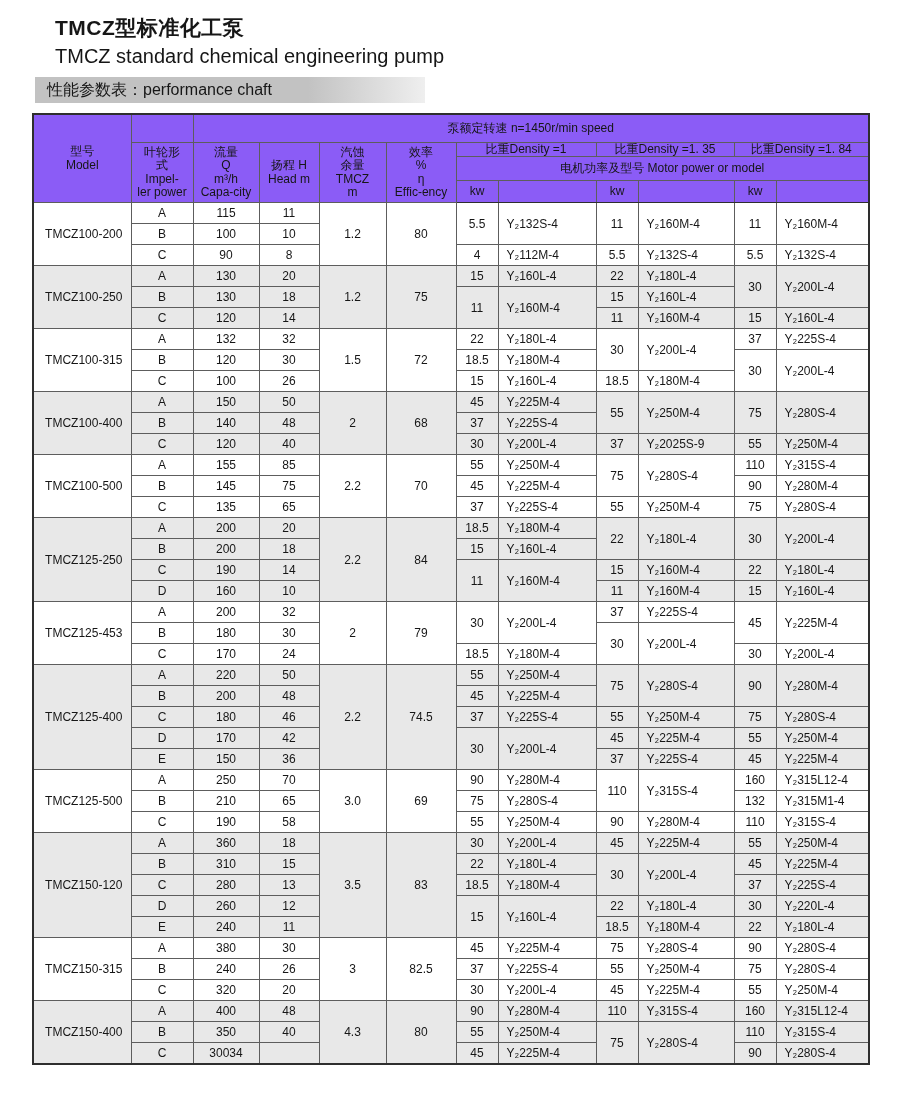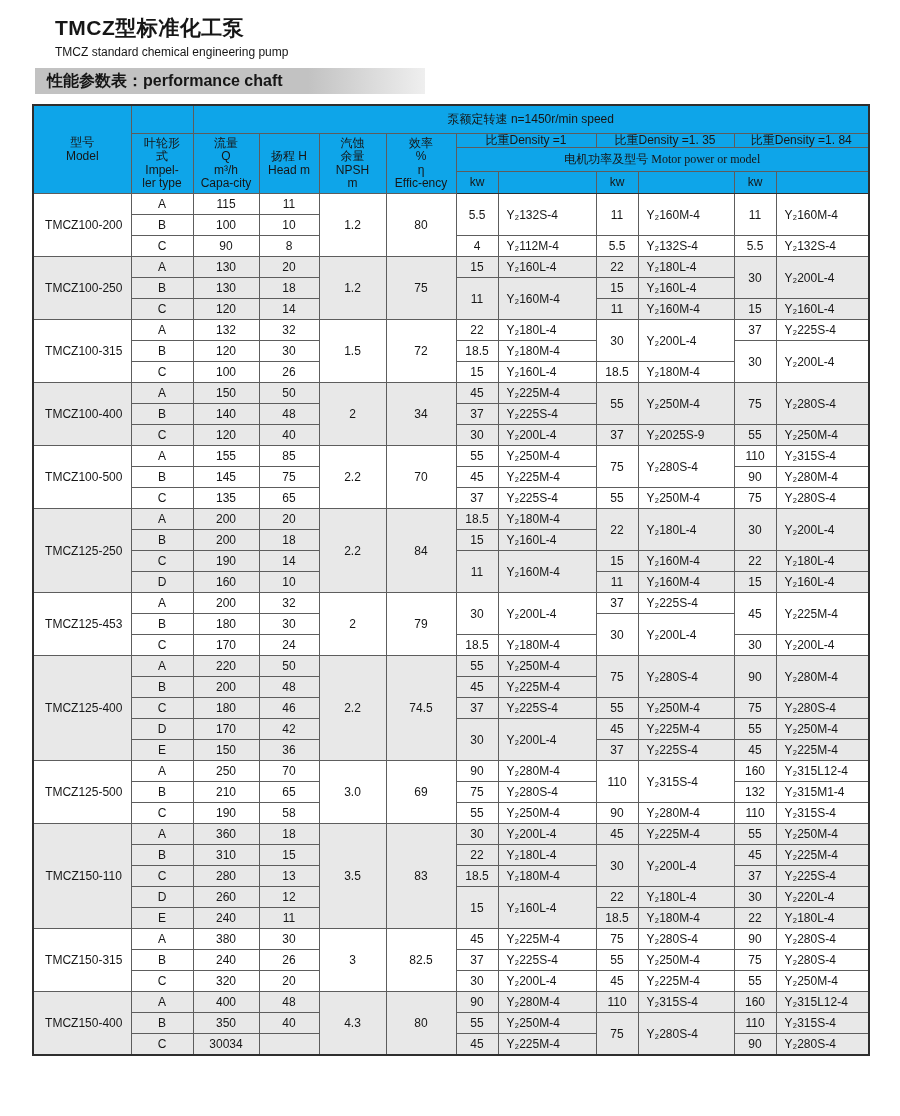--- a/index.html
+++ b/index.html
@@ -9,51 +9,51 @@
     color:#161616;
     position:relative;
   }
   .page{padding-top:12px;}
   .title{
     margin:2px 0 0 55px;
     font-size:21px;font-weight:bold;letter-spacing:.5px;
   }
   .subtitle{
     margin:3px 0 9px 55px;
-    font-size:12px;
+    font-size:20px;
   }
   .section-bar{
     margin-left:35px;width:378px;height:26px;line-height:26px;
-    padding-left:12px;font-size:16px;font-weight:bold;
+    padding-left:12px;font-size:16px;font-weight:normal;
     background:linear-gradient(to right,#c2c2c2 70%,#efefef);
   }
   table.perf{
     border-collapse:collapse;
     table-layout:fixed;
     width:836px;
     margin:10px 0 0 32px;
     font-size:12px;
     border:2px solid #2e2e2e;
   }
   .perf th,.perf td{
     border:1px solid #5d5d5d;
     padding:0 2px;
     text-align:center;
     vertical-align:middle;
     overflow:hidden;
   }
   .perf thead th{
-    background:#0ea5e9;
+    background:#8b5cf6;
     font-weight:normal;
     white-space:pre-line;
     line-height:1.12;
     font-size:12px;
   }
   .perf thead tr.hrow1 th{height:27px;}
-  .perf thead tr.hrow3 th{height:23px;font-family:Liberation Serif, serif;}
+  .perf thead tr.hrow3 th{height:23px;}
   .perf thead tr.hrow4 th{height:21px;margin-top:10px;}
   .perf thead tr:last-child th{border-bottom:1.5px solid #2e2e2e;}
   .perf tbody td{height:20px;line-height:1.05;background:#ffffff;}
   .perf tbody tr.alt td{background:#e8e8e8;}
   .perf tbody tr.gstart td{border-top:1.5px solid #353535;}
   .c-model{text-align:right;padding-left:5px !important;}
   .c-motor{text-align:left !important;padding-left:8px !important;}
 </style>
 </head>
 <body>
@@ -82,30 +82,30 @@
       <tr class="hrow1">
         <th rowspan="4">型号
 Model</th>
         <th></th>
         <th colspan="10">泵额定转速  n=1450r/min speed</th>
       </tr>
       <tr class="hrow2">
         <th rowspan="3">叶轮形
 式
 Impel-
-ler type</th>
+ler power</th>
         <th rowspan="3">流量
 Q
 m³/h
 Capa-city</th>
         <th rowspan="3">扬程 H
 Head m</th>
         <th rowspan="3">汽蚀
 余量
-NPSH
+TMCZ
 m</th>
         <th rowspan="3">效率
 %
 η
 Effic-ency</th>
         <th colspan="2">比重Density =1</th>
         <th colspan="2">比重Density =1. 35</th>
         <th colspan="2">比重Density =1. 84</th>
       </tr>
       <tr class="hrow3">
@@ -214,21 +214,21 @@
           <td class="c-motor">Y₂160L-4</td>
           <td>18.5</td>
           <td class="c-motor">Y₂180M-4</td>
         </tr>
         <tr class="alt gstart">
           <td class="c-model" rowspan="3">TMCZ100-400</td>
           <td>A</td>
           <td>150</td>
           <td>50</td>
           <td rowspan="3">2</td>
-          <td rowspan="3">34</td>
+          <td rowspan="3">68</td>
           <td>45</td>
           <td class="c-motor">Y₂225M-4</td>
           <td rowspan="2">55</td>
           <td class="c-motor" rowspan="2">Y₂250M-4</td>
           <td rowspan="2">75</td>
           <td class="c-motor" rowspan="2">Y₂280S-4</td>
         </tr>
         <tr class="alt">
           <td>B</td>
           <td>140</td>
@@ -432,21 +432,21 @@
           <td>190</td>
           <td>58</td>
           <td>55</td>
           <td class="c-motor">Y₂250M-4</td>
           <td>90</td>
           <td class="c-motor">Y₂280M-4</td>
           <td>110</td>
           <td class="c-motor">Y₂315S-4</td>
         </tr>
         <tr class="alt gstart">
-          <td class="c-model" rowspan="5">TMCZ150-110</td>
+          <td class="c-model" rowspan="5">TMCZ150-120</td>
           <td>A</td>
           <td>360</td>
           <td>18</td>
           <td rowspan="5">3.5</td>
           <td rowspan="5">83</td>
           <td>30</td>
           <td class="c-motor">Y₂200L-4</td>
           <td>45</td>
           <td class="c-motor">Y₂225M-4</td>
           <td>55</td>

